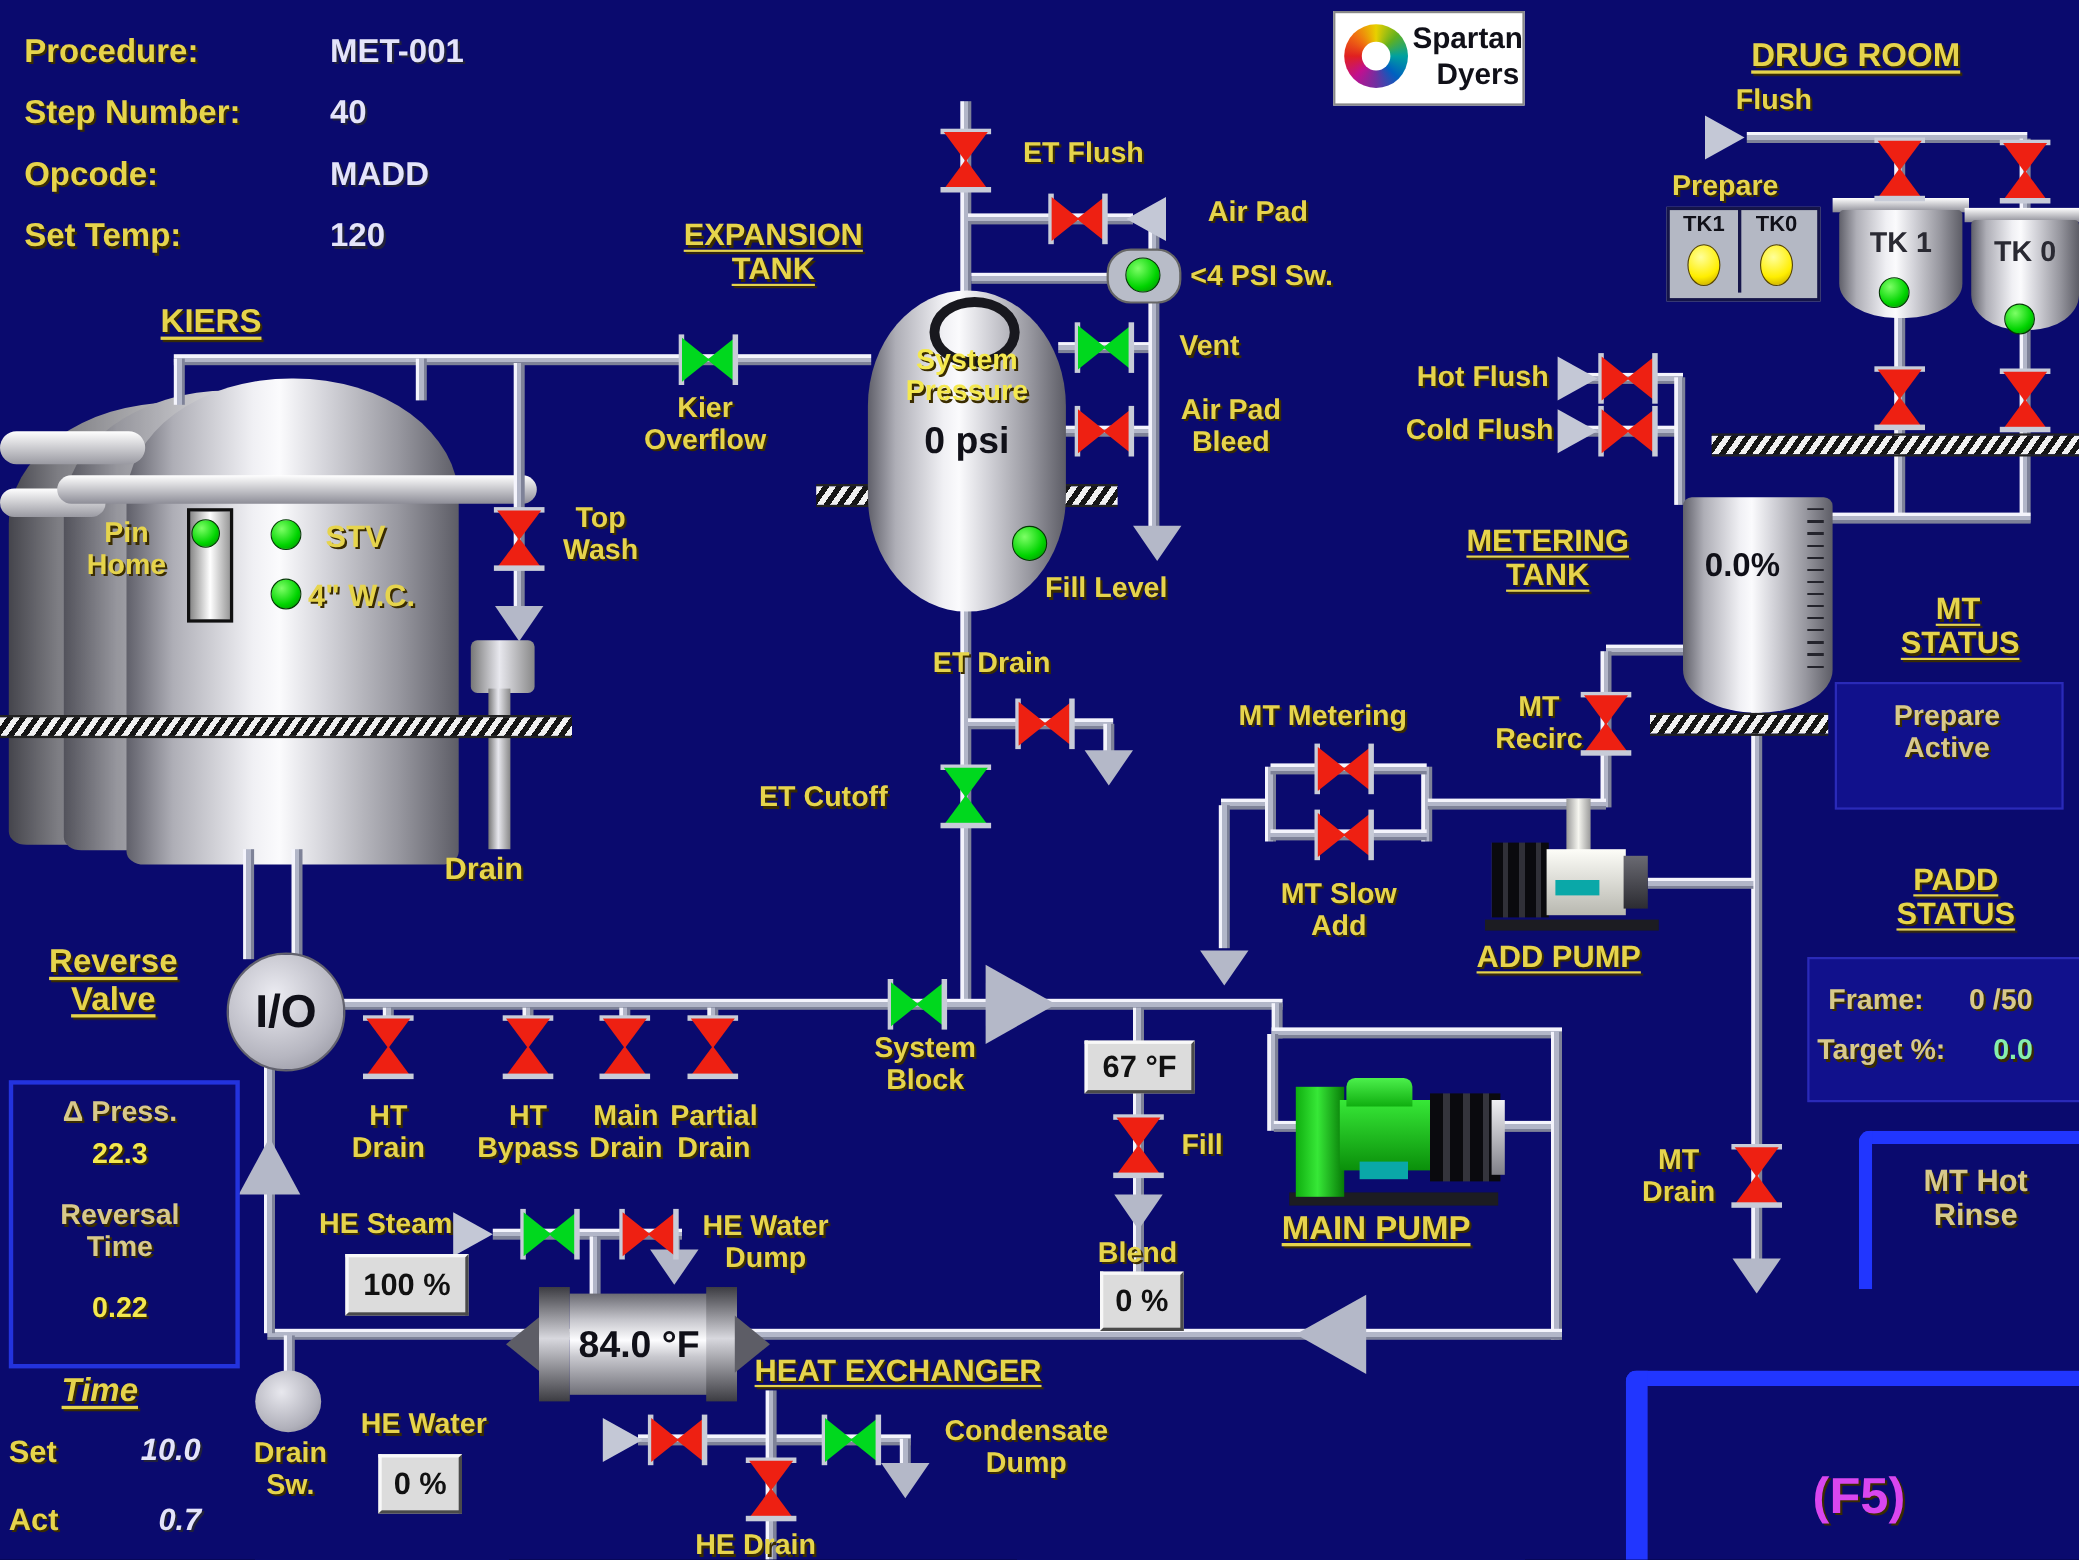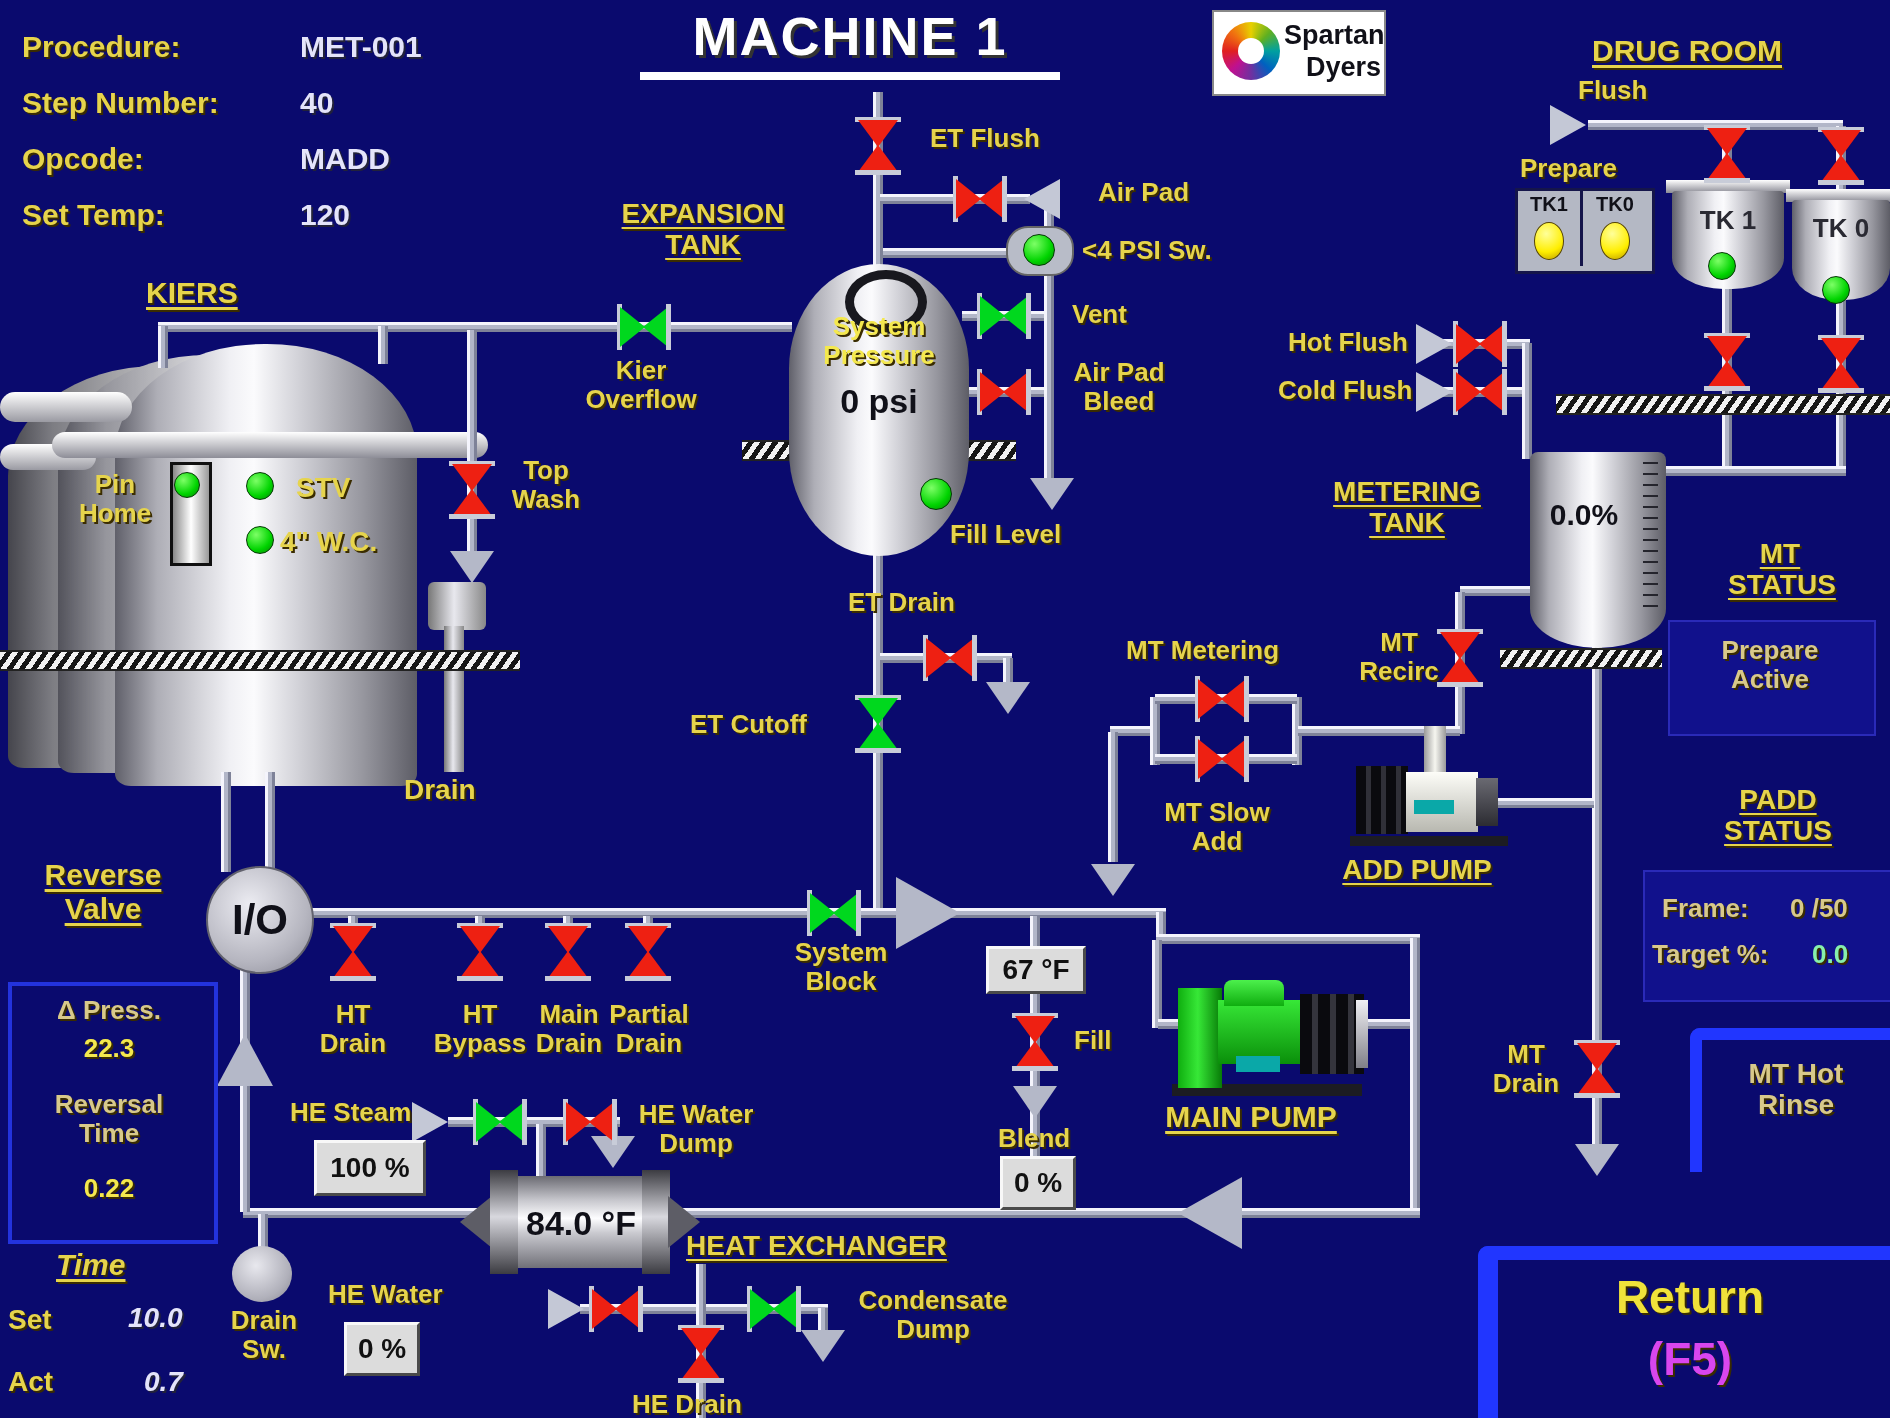--- a/index.html
+++ b/index.html
@@ -358,33 +358,31 @@
   <div class="lbl c brt" style="left:8px;top:1034px;width:202px;">22.3</div>
   <div class="lbl c" style="left:8px;top:1090px;width:202px;color:#d8c98a;">Reversal
 Time</div>
   <div class="lbl c brt" style="left:8px;top:1174px;width:202px;">0.22</div>
 
   <div class="bigbtn" style="left:1690px;top:1028px;width:200px;height:132px;border-top-width:12px;border-left-width:12px;"></div>
   <div class="lbl c" style="left:1702px;top:1058px;width:188px;color:#d8c98a;font-size:28px;">MT Hot
 Rinse</div>
 
   <div class="bigbtn" style="left:1478px;top:1246px;width:412px;height:172px;border-top-width:14px;border-left-width:20px;"></div>
-  <div class="lbl c fs46" style="left:1500px;top:1272px;width:380px;color:#f0e23a;">Return</div>
   <div class="lbl c fs46" style="left:1500px;top:1334px;width:380px;color:#d946ef;">(F5)</div>
 
   <div class="lbl fs30" style="left:22px;top:30px;">Procedure:</div>
   <div class="lbl fs30 wht" style="left:300px;top:30px;">MET-001</div>
   <div class="lbl fs30" style="left:22px;top:86px;">Step Number:</div>
   <div class="lbl fs30 wht" style="left:300px;top:86px;">40</div>
   <div class="lbl fs30" style="left:22px;top:142px;">Opcode:</div>
   <div class="lbl fs30 wht" style="left:300px;top:142px;">MADD</div>
   <div class="lbl fs30" style="left:22px;top:198px;">Set Temp:</div>
   <div class="lbl fs30 wht" style="left:300px;top:198px;">120</div>
 
-  <div class="lbl fs54 c" style="left:640px;top:6px;width:420px;color:#fff;text-shadow:3px 3px 0 #333;letter-spacing:2px;border-bottom:8px solid #fff;padding-bottom:6px;">MACHINE 1</div>
 
   <div style="position:absolute;left:1212px;top:10px;width:170px;height:82px;background:#fff;border:2px solid #888;">
     <div class="rainbow" style="left:8px;top:10px;width:58px;height:58px;"></div>
     <div class="lbl blk" style="left:70px;top:8px;font-size:27px;">Spartan</div>
     <div class="lbl blk" style="left:92px;top:40px;font-size:27px;">Dyers</div>
   </div>
 
   <div class="lbl fs30 u" style="left:146px;top:276px;">KIERS</div>
   <div class="lbl c" style="left:62px;top:470px;width:106px;">Pin
 Home</div>

